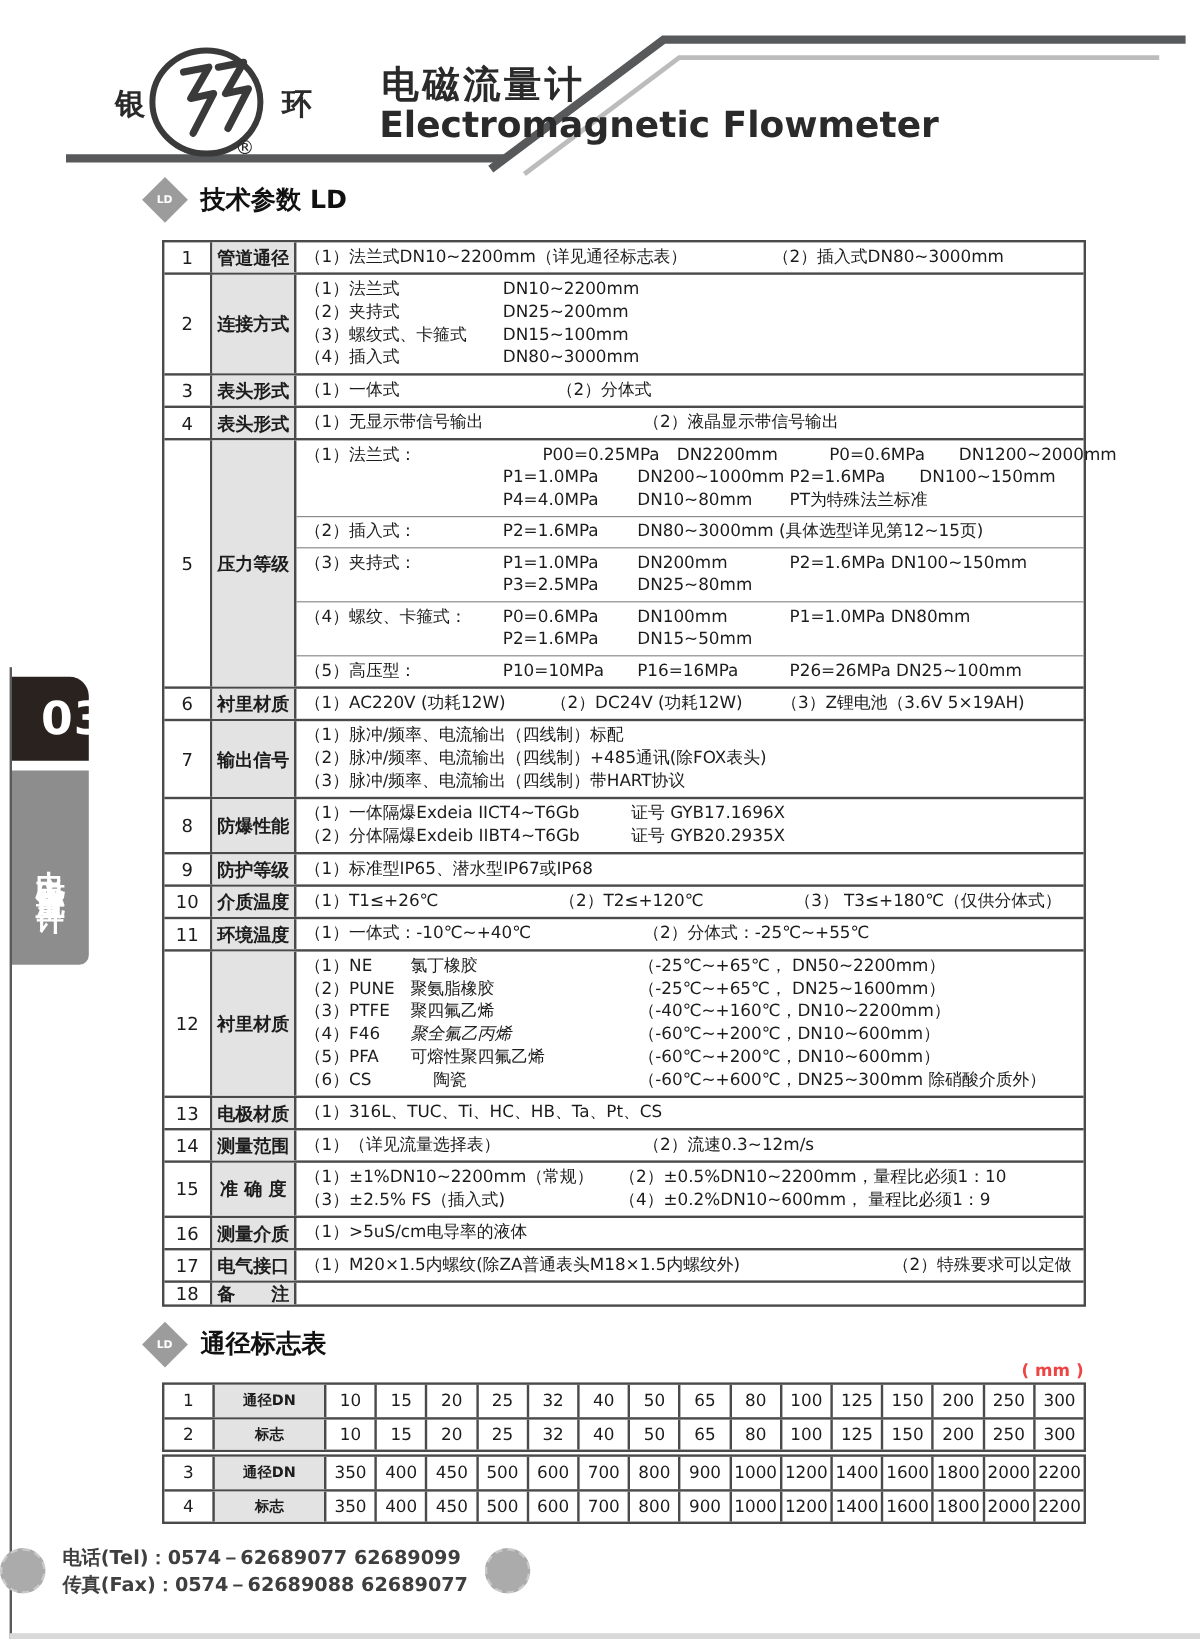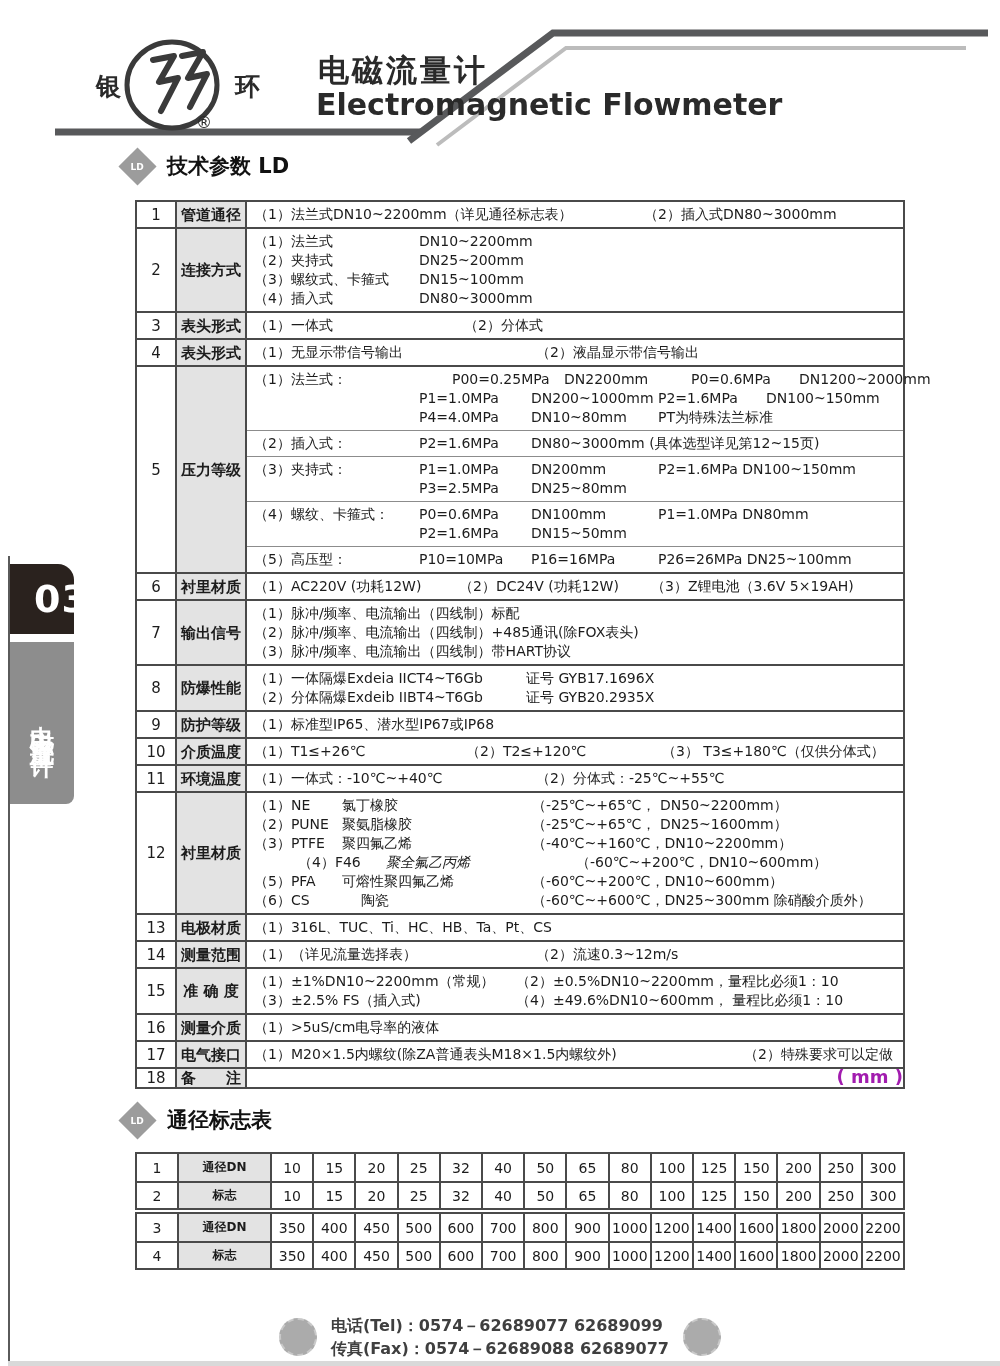--- a/index.html
+++ b/index.html
@@ -32,39 +32,39 @@
   .srow + .srow{border-top:2px solid #4a4a4a;}
   .sno{flex:0 0 40px;display:flex;align-items:center;justify-content:center;font-size:15px;border-right:2px solid #4a4a4a;}
   .slab{flex:0 0 70px;background:#e3e3e3;font-weight:bold;font-size:15px;display:flex;align-items:center;justify-content:center;border-right:2px solid #4a4a4a;text-align:center;white-space:pre;line-height:18px;}
   .scont{flex:1 1 auto;display:flex;flex-direction:column;justify-content:center;min-width:0;}
   .scell{padding:3px 4px 3px 7px;}
   .scell + .scell{border-top:1px solid #8c8c8c;}
   .sline{display:flex;line-height:19px;font-size:14px;white-space:nowrap;}
   .sseg{flex:0 0 auto;display:inline-block;white-space:nowrap;}
 
   
-  .dn-unit{position:absolute;left:135px;top:1066px;width:768px;text-align:right;font-size:18px;font-weight:bold;color:#a21caf;}
+  .dn-unit{position:absolute;left:135px;top:1135px;width:768px;text-align:right;font-size:14px;font-weight:bold;color:#ef4444;}
   .dn-table{position:absolute;left:135px;width:770px;border:2px solid #4a4a4a;background:#fff;}
   .dn-a{top:1152px;}
   .dn-b{top:1212px;}
   .drow{display:flex;height:27px;align-items:stretch;}
   .drow + .drow{border-top:2px solid #4a4a4a;}
   .dno{flex:0 0 40px;display:flex;align-items:center;justify-content:center;font-size:14px;}
   .dlab{flex:0 0 95px;background:#e3e3e3;font-weight:bold;font-size:12px;display:flex;align-items:center;justify-content:center;border-left:2px solid #4a4a4a;border-right:2px solid #4a4a4a;}
   .dval{flex:1 1 0;display:flex;align-items:center;justify-content:center;font-size:14px;min-width:0;}
   .dval + .dval{border-left:2px solid #4a4a4a;}
 
   
   .side-line{position:absolute;left:8px;top:556px;width:2px;height:810px;background:#5a5a5a;}
   .chapter-tab{position:absolute;left:10px;top:564px;width:64px;height:70px;background:#2a221e;color:#fff;border-radius:0 16px 0 0;display:flex;align-items:center;justify-content:center;font-size:38px;font-weight:bold;letter-spacing:1px;padding-left:39px;}
   .chapter-side{position:absolute;left:10px;top:642px;width:64px;height:162px;background:#8d8d8d;border-radius:0 0 8px 0;display:flex;align-items:center;justify-content:center;}
   .chapter-side span{writing-mode:vertical-rl;color:#fff;font-size:24px;font-weight:bold;letter-spacing:7px;line-height:1;}
 
   
-  .footer{position:absolute;left:0;top:1286px;width:1000px;display:flex;align-items:center;justify-content:center;gap:14px;margin-top:28px;}
+  .footer{position:absolute;left:0;top:1286px;width:1000px;display:flex;align-items:center;gap:14px;}
   .fcircle{width:38px;height:38px;border-radius:50%;background:#ababab;border:2px dashed #c9c9c9;flex:0 0 38px;}
   .ftext{font-size:16px;line-height:23px;color:#3f3f3f;font-weight:bold;white-space:nowrap;}
 
   .page-edge{position:absolute;left:8px;right:0;bottom:0;height:5px;background:#d9d9d9;}
 </style>
 </head>
 <body>
 
 <div class="header">
   <svg width="1000" height="152" viewBox="0 0 1000 152">
@@ -317,21 +317,21 @@
             <span class="sseg" style="width: 88px;">（2）PUNE</span>
             <span class="sseg" style="width: 190px;">聚氨脂橡胶</span>
             <span class="sseg">（-25℃~+65℃， DN25~1600mm）</span>
           </div>
           <div class="sline">
             <span class="sseg" style="width: 88px;">（3）PTFE</span>
             <span class="sseg" style="width: 190px;">聚四氟乙烯</span>
             <span class="sseg">（-40℃~+160℃，DN10~2200mm）</span>
           </div>
           <div class="sline">
-            <span class="sseg" style="width: 88px; margin-left: 44px;">（4）F46</span>
+            <span class="sseg" style="width: 88px;">（4）F46</span>
             <span class="sseg" style="width: 190px; font-style: italic;">聚全氟乙丙烯</span>
             <span class="sseg">（-60℃~+200℃，DN10~600mm）</span>
           </div>
           <div class="sline">
             <span class="sseg" style="width: 88px;">（5）PFA</span>
             <span class="sseg" style="width: 190px;">可熔性聚四氟乙烯</span>
             <span class="sseg">（-60℃~+200℃，DN10~600mm）</span>
           </div>
           <div class="sline">
             <span class="sseg" style="width: 88px;">（6）CS</span>
@@ -368,21 +368,21 @@
       <div class="sno">15</div>
       <div class="slab">准 确 度</div>
       <div class="scont">
         <div class="scell">
           <div class="sline">
             <span class="sseg" style="width: 262px;">（1）±1%DN10~2200mm（常规）</span>
             <span class="sseg">（2）±0.5%DN10~2200mm，量程比必须1：10</span>
           </div>
           <div class="sline">
             <span class="sseg" style="width: 262px;">（3）±2.5% FS（插入式)</span>
-            <span class="sseg">（4）±49.6%DN10~600mm， 量程比必须1：10</span>
+            <span class="sseg">（4）±0.2%DN10~600mm， 量程比必须1：9</span>
           </div>
         </div>
       </div>
     </div>
     <div class="srow">
       <div class="sno">16</div>
       <div class="slab">测量介质</div>
       <div class="scont">
         <div class="scell">
           <div class="sline">

